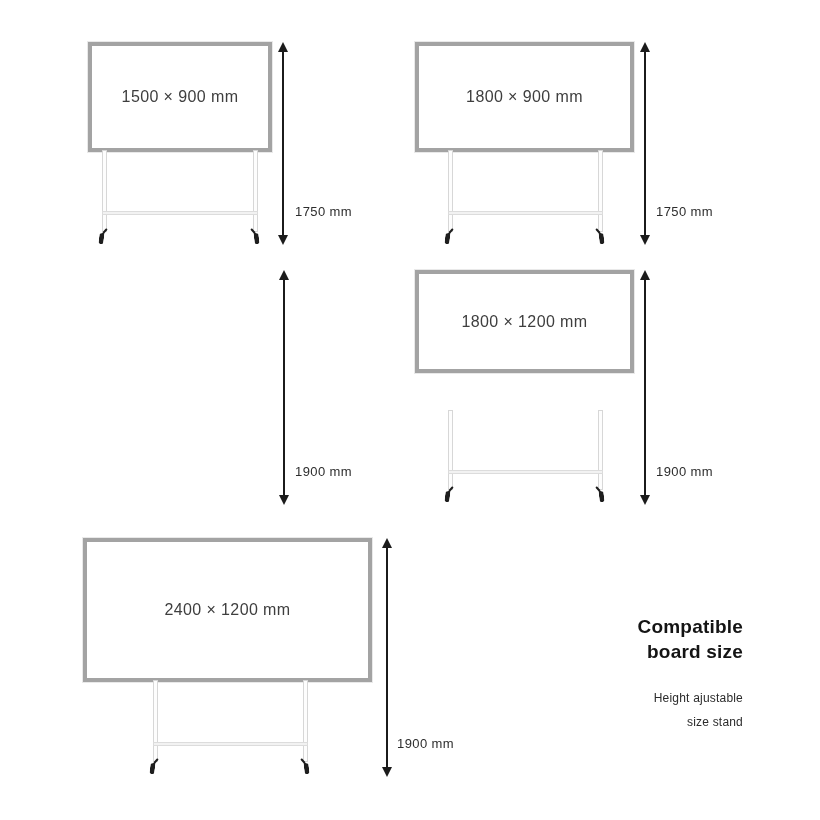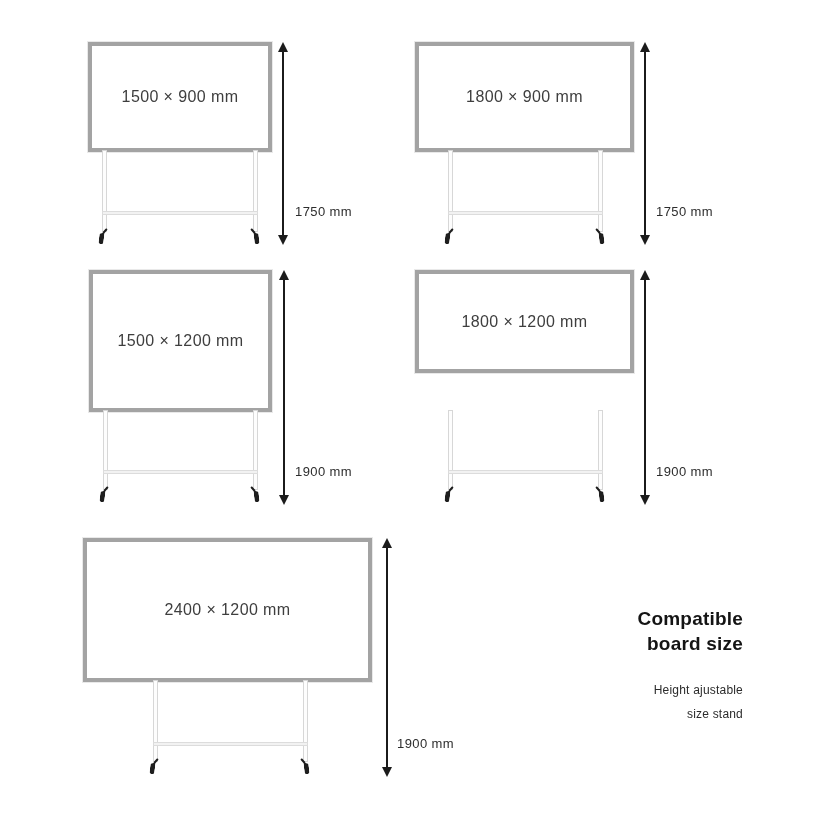--- a/index.html
+++ b/index.html
@@ -146,20 +146,21 @@
     position: absolute;
     left: 540px; top: 606px; width: 203px;
     text-align: right;
   }
   .note-title {
     font-weight: bold;
     font-size: 19px;
     line-height: 25px;
     color: #141414;
     letter-spacing: 0.2px;
+    margin-top: 8px;
   }
   .note-subtitle {
     margin-top: 22px;
     font-size: 12px;
     line-height: 24px;
     color: #2b2b2b;
     letter-spacing: 0.2px;
   }
 </style>
 </head>
@@ -202,36 +203,20 @@
     <div class="caster flip cast-r">
         <span class="stem"></span>
         <span class="tick"></span>
       </div>
   </div>
   <div class="varrow arrB">
       <span class="line"></span>
     </div>
   <span class="dim-label dlabB">1750 mm</span>
 
-  <div class="figure figC">
-    <div class="board">
-      <span class="board-label">1500 × 1200 mm</span>
-    </div>
-    <div class="leg leg-l"></div>
-    <div class="leg leg-r"></div>
-    <div class="crossbar"></div>
-    <div class="caster cast-l">
-        <span class="stem"></span>
-        <span class="tick"></span>
-      </div>
-    <div class="caster flip cast-r">
-        <span class="stem"></span>
-        <span class="tick"></span>
-      </div>
-  </div>
   <div class="varrow arrC">
       <span class="line"></span>
     </div>
   <span class="dim-label dlabC">1900 mm</span>
 
   <div class="figure figD">
     <div class="board">
       <span class="board-label">1800 × 1200 mm</span>
     </div>
     <div class="leg leg-l"></div>

